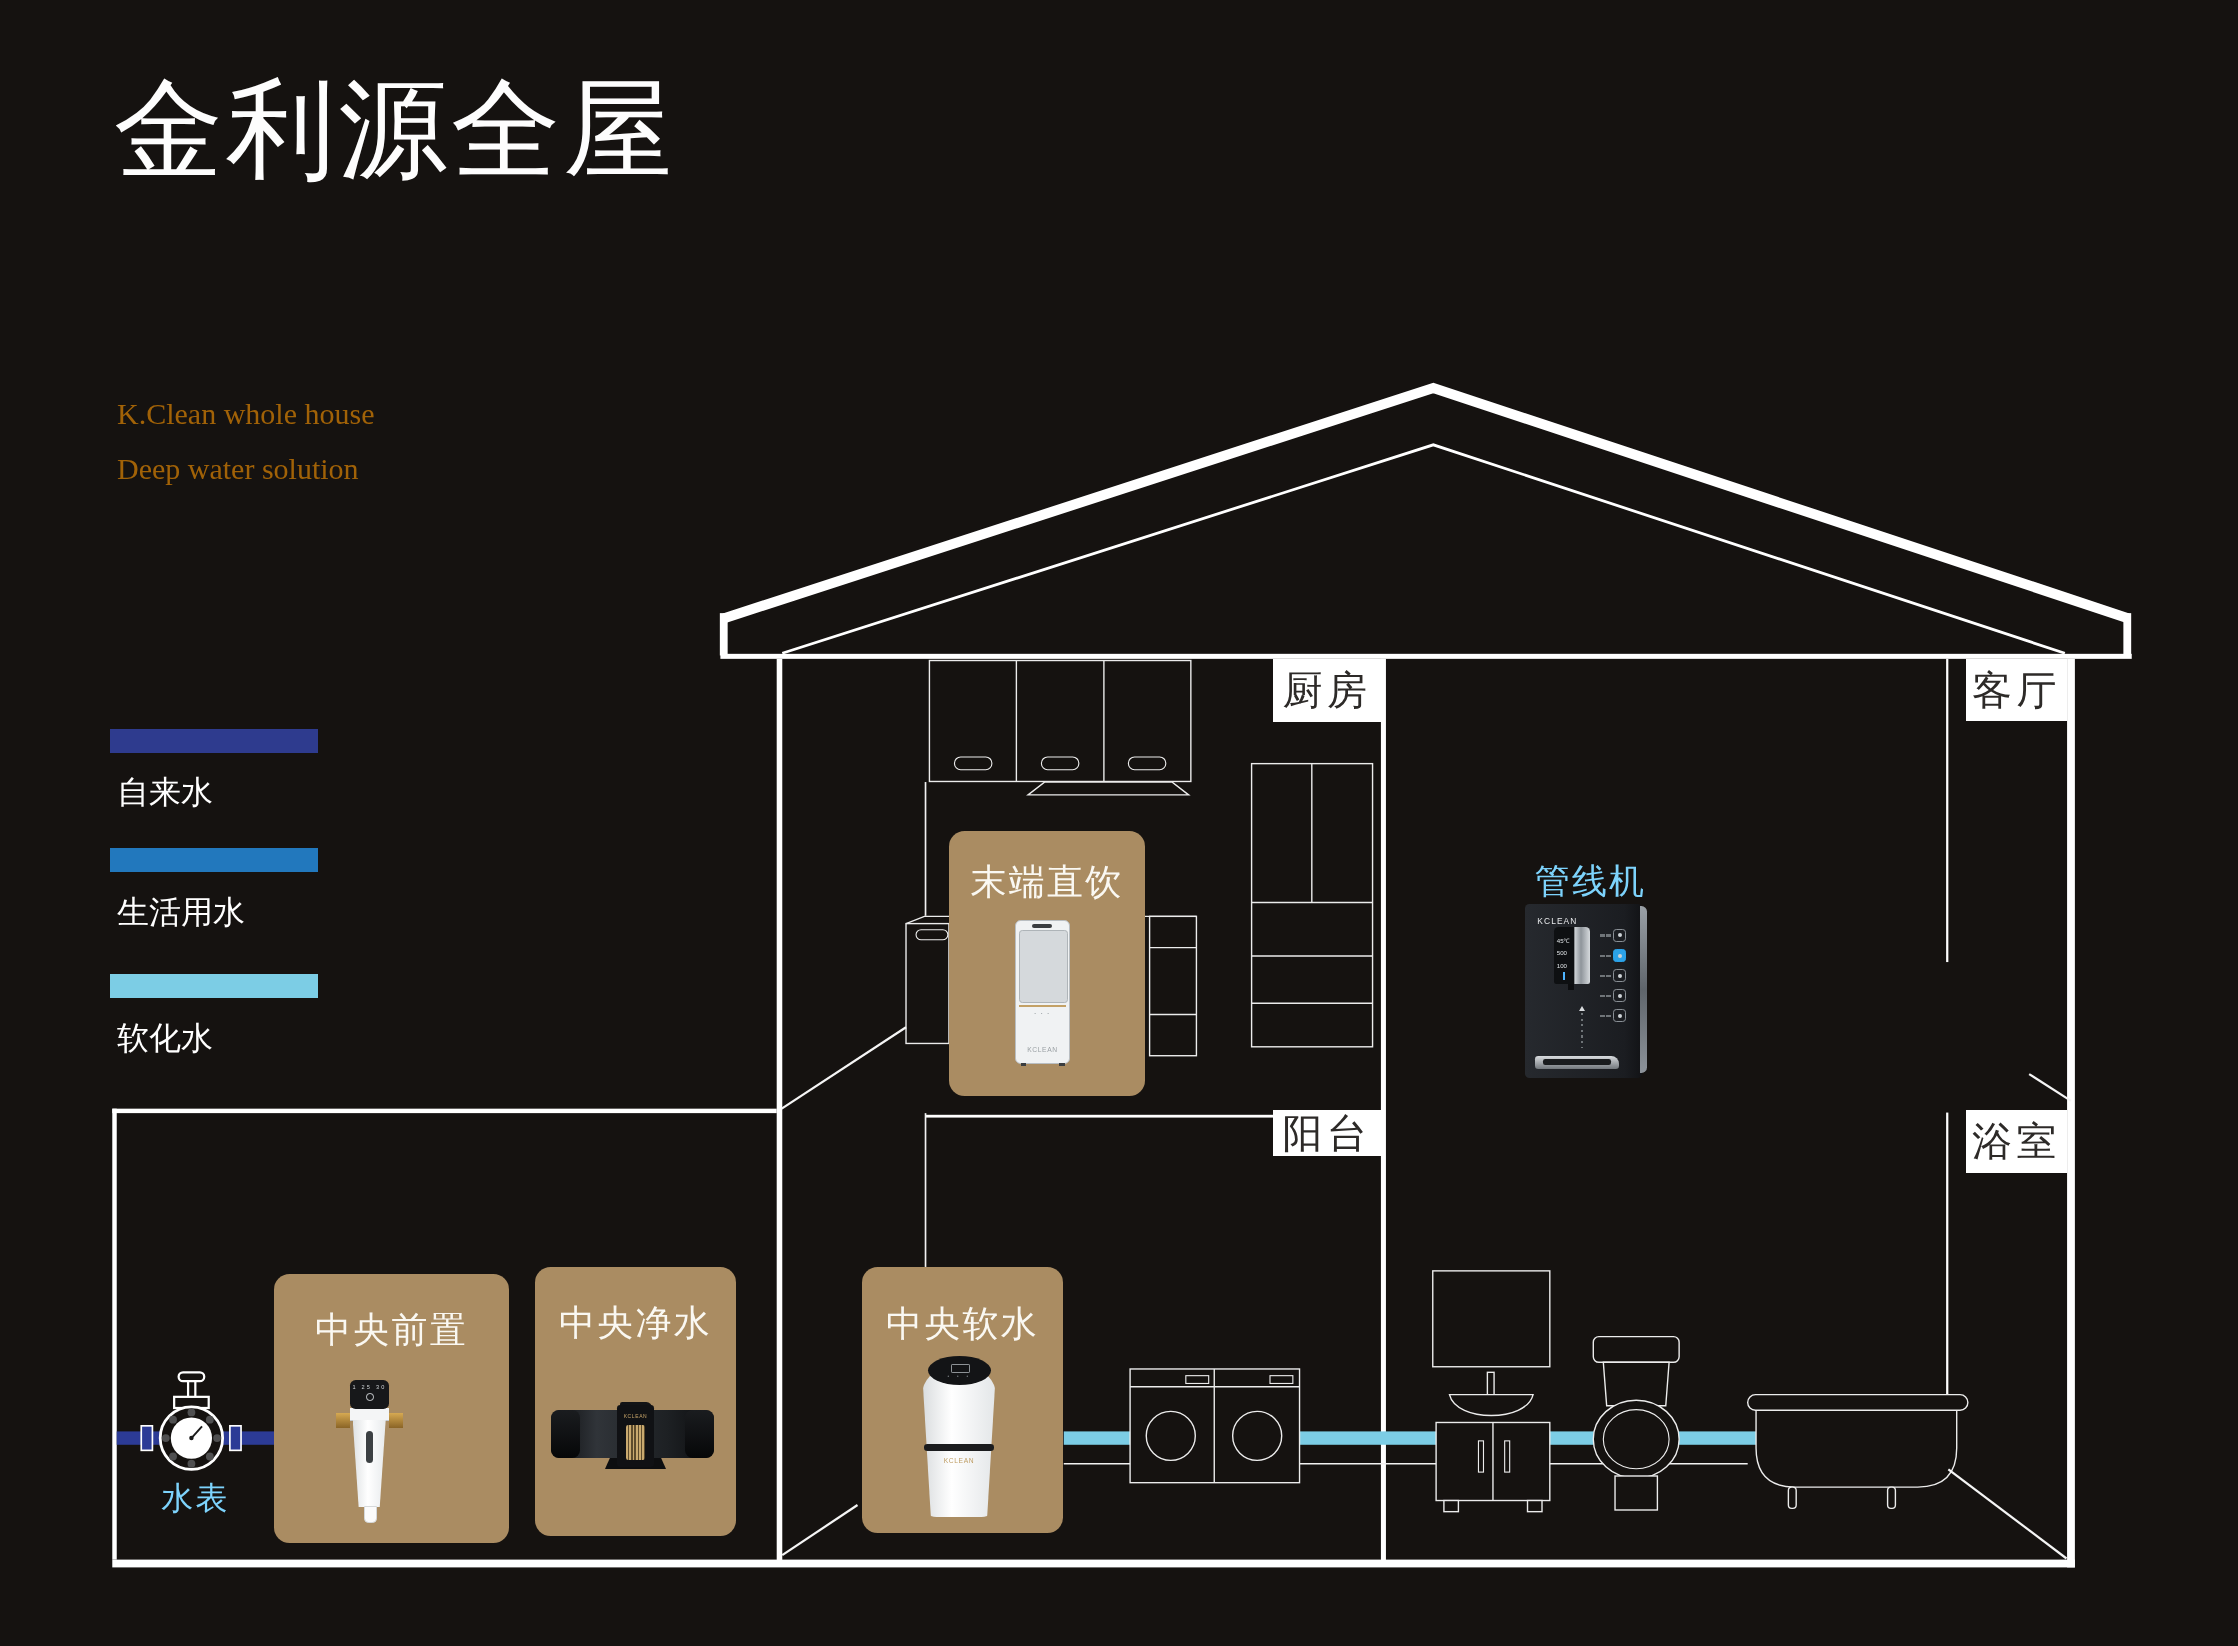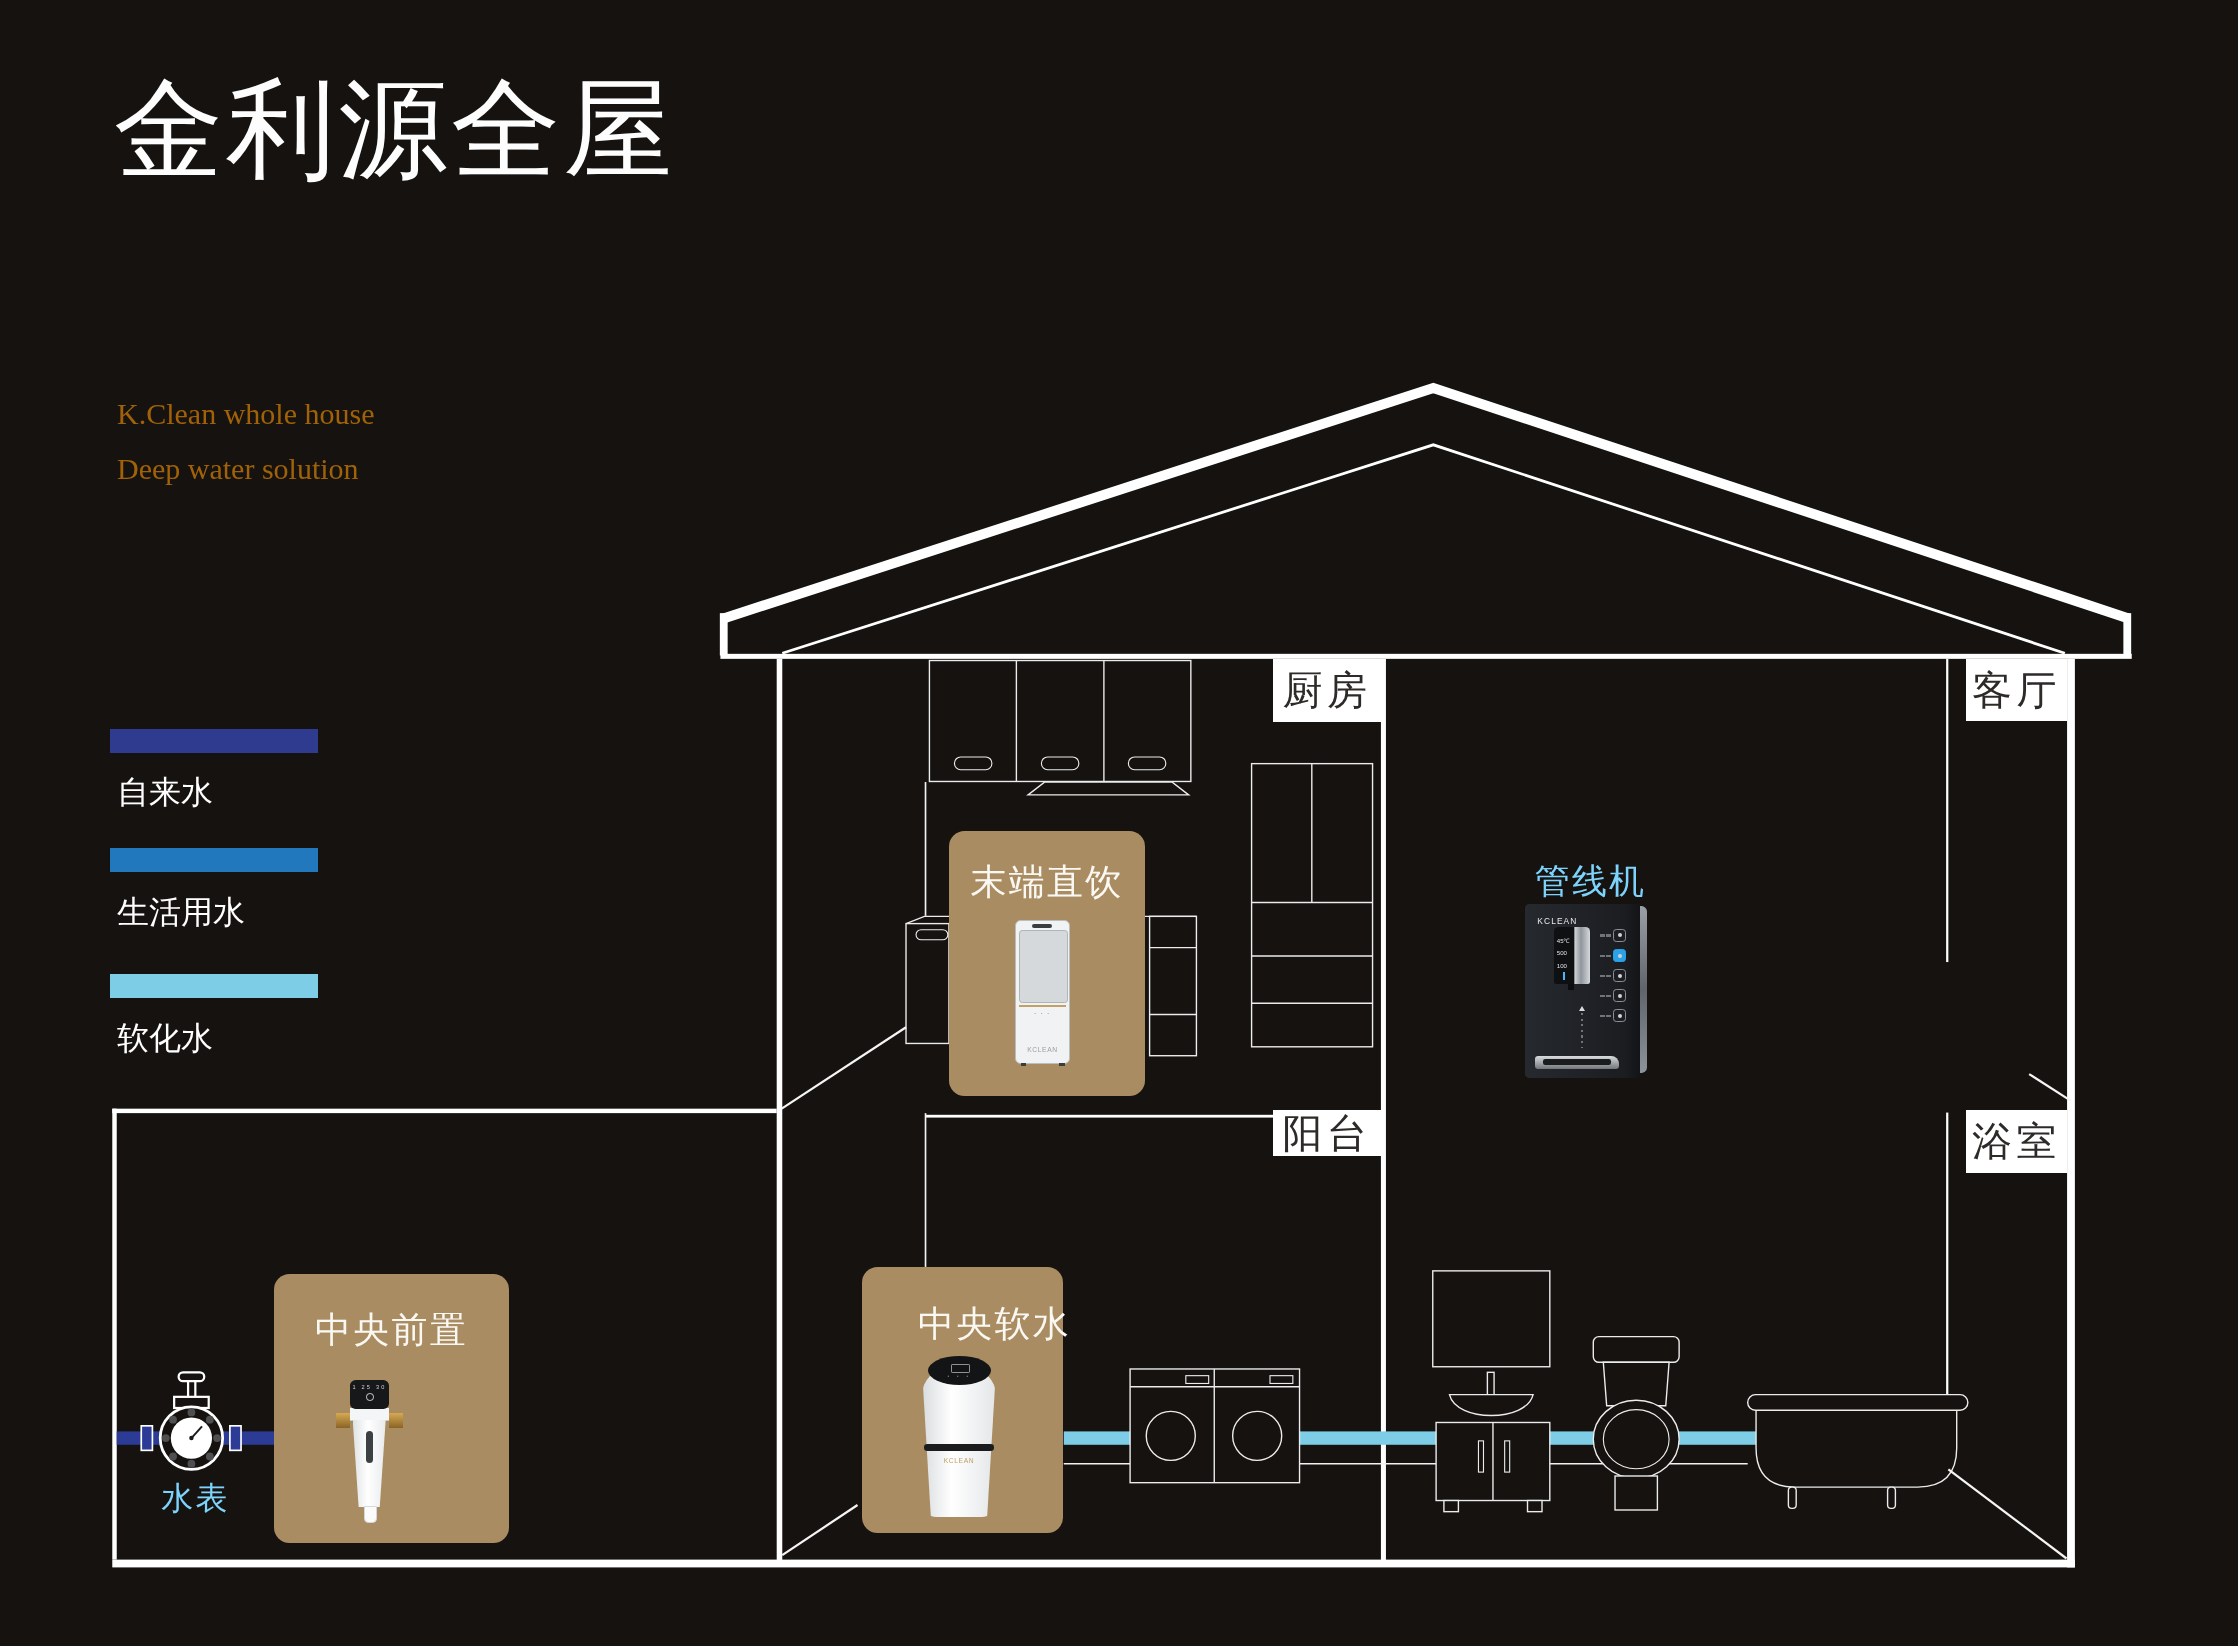--- a/index.html
+++ b/index.html
@@ -289,23 +289,37 @@
       <div class="head">
         <div class="nums">1 25 30</div>
         <div class="pwr"></div>
       </div>
       <div class="body"></div>
       <div class="win"></div>
       <div class="nub"></div>
     </div>
   </div>
 
+  <div class="abs gold-box" style="left:535px;top:1267px;width:201px;height:269px;">
+    <div class="gold-title" style="top:32px;">中央净水</div>
+    <div class="pur">
+      <div class="fin"></div>
+      <div class="body"></div>
+      <div class="capL"></div>
+      <div class="capR"></div>
+      <div class="base"></div>
+      <div class="col">
+        <div class="logo">KCLEAN</div>
+        <div class="win"></div>
+      </div>
+    </div>
+  </div>
 
   <div class="abs gold-box" style="left:862px;top:1267px;width:201px;height:266px;">
-    <div class="gold-title" style="top:33px;padding-left:32px;">中央软水</div>
+    <div class="gold-title" style="top:33px;">中央软水</div>
     <div class="soft">
       <div class="tank"></div>
       <div class="panel">
         <div class="disp"></div>
         <div class="pdots">• • •</div>
       </div>
       <div class="band"></div>
       <div class="logo">KCLEAN</div>
     </div>
   </div>

